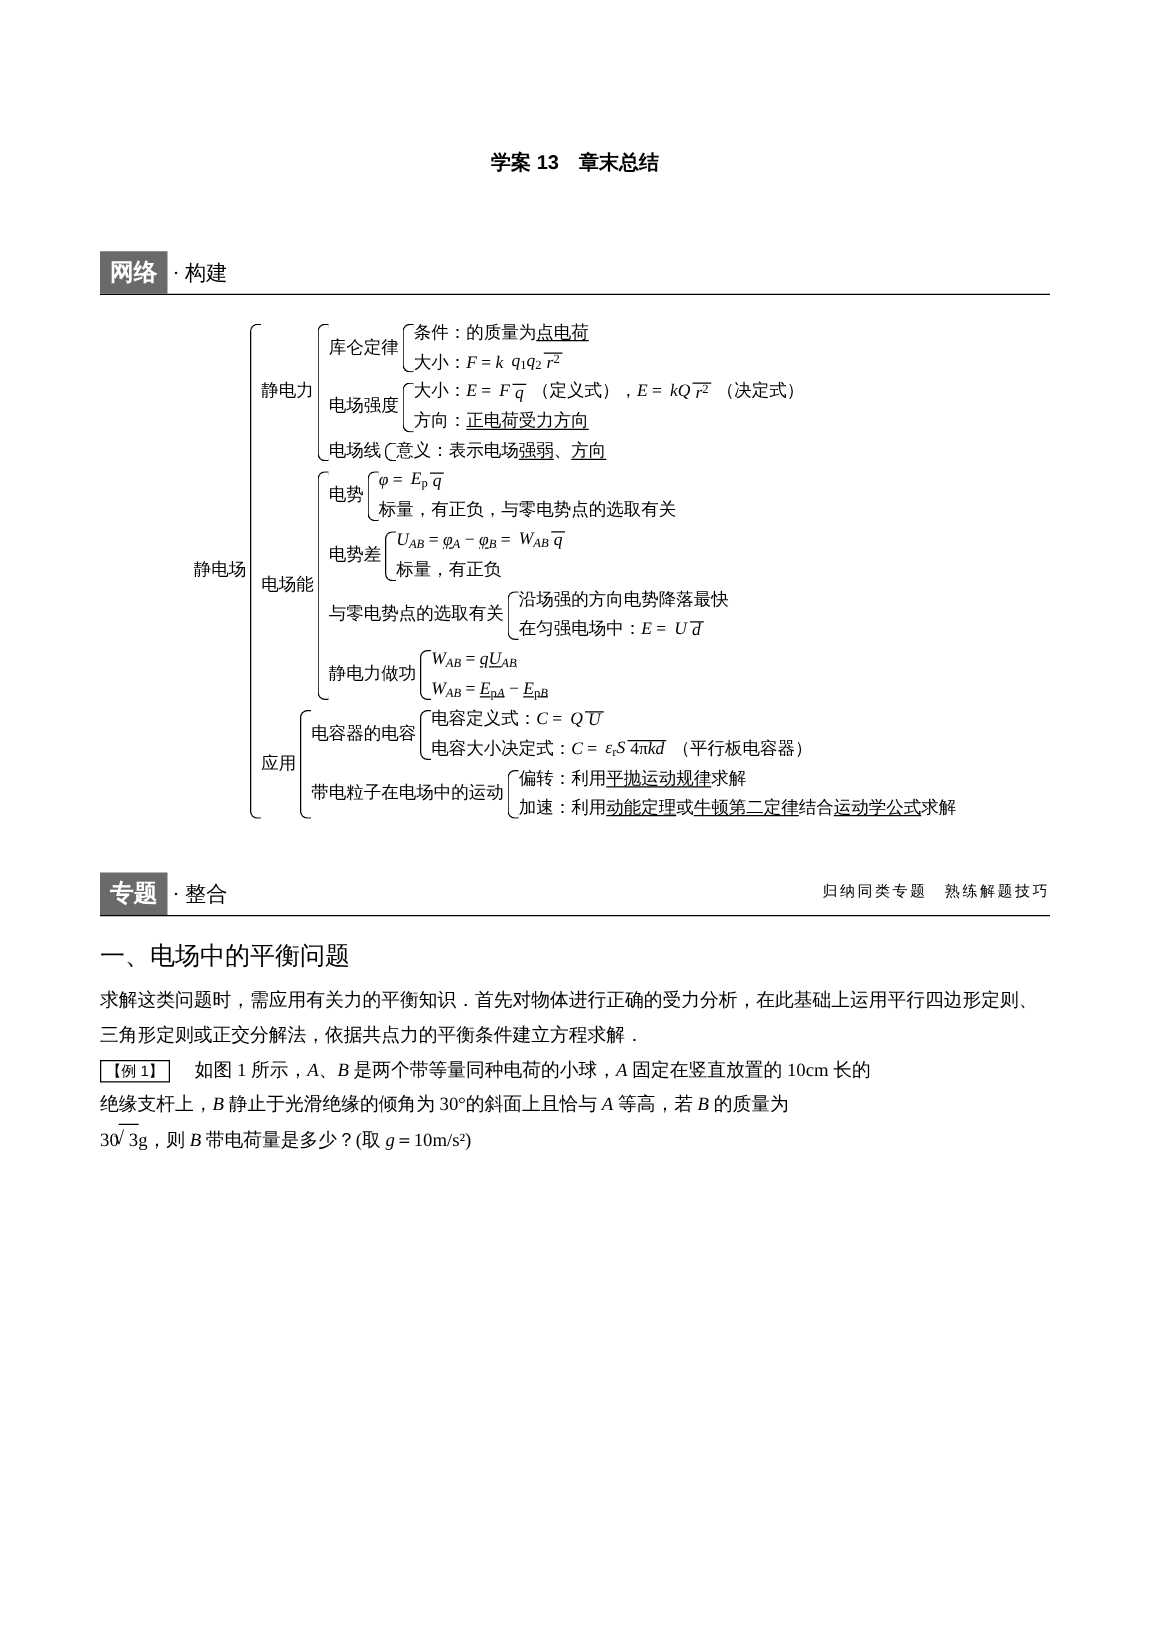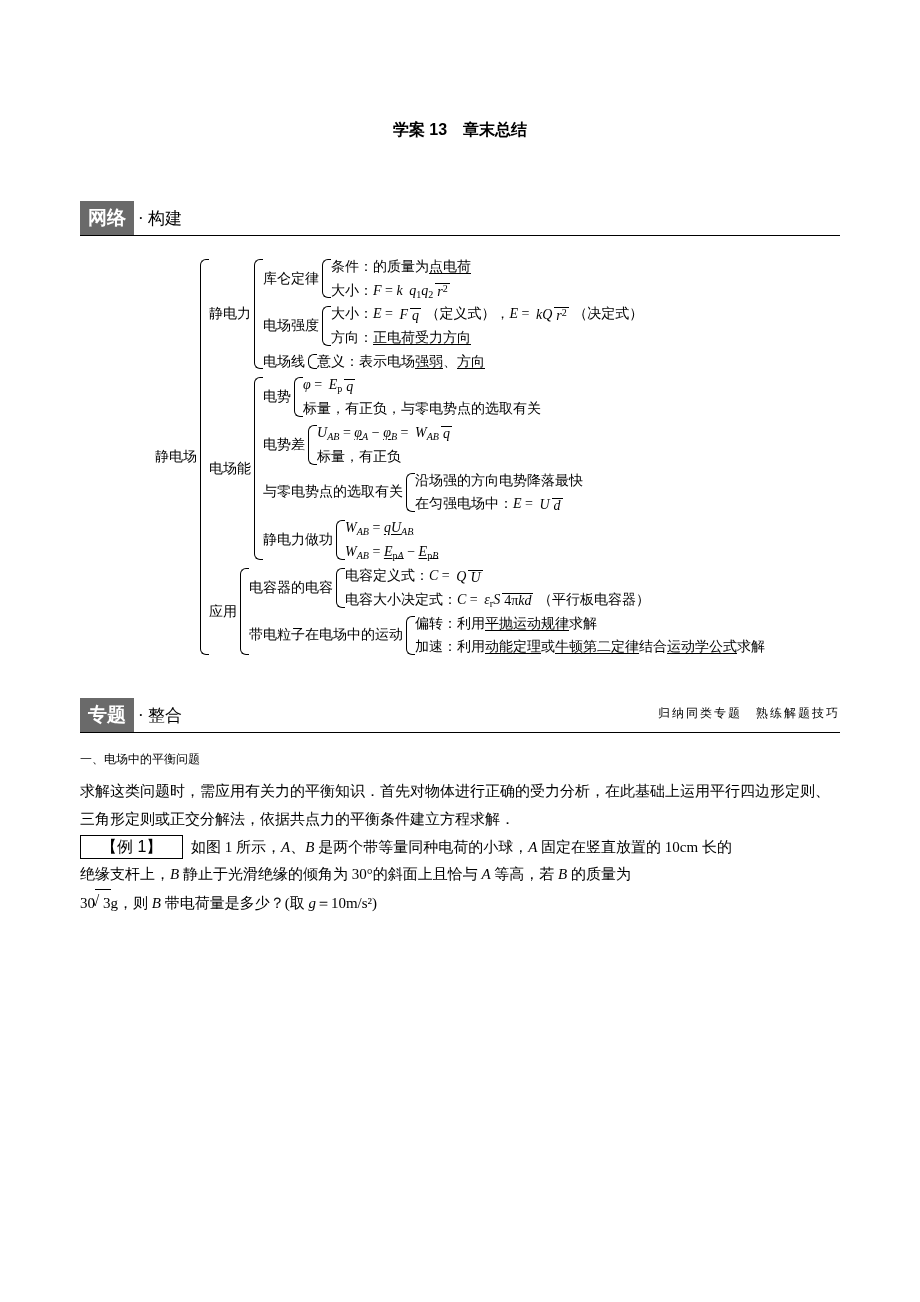--- a/index.html
+++ b/index.html
@@ -112,35 +112,35 @@
     margin: 0 1px;
   }
   .frac > span { padding: 0 2px; }
   .frac .den { border-top: 1px solid #000; text-align: center; }
   sub { font-size: 0.72em; vertical-align: -0.25em; }
   sup { font-size: 0.72em; vertical-align: 0.4em; }
   .it { font-style: italic; font-family: "Times New Roman", serif; }
 
   .topic-title {
     font-family: "SimHei", "Heiti SC", sans-serif;
-    font-size: 12px;
+    font-size: 20px;
     margin: 18px 0 10px 0;
   }
   .body-text {
     font-family: "SimSun", "Songti SC", serif;
     font-size: 15px;
     line-height: 1.85;
   }
   .ex-label {
     border: 1px solid #000;
-    padding: 0 20px;
-    font-family: "SimHei", "Heiti SC", sans-serif;
-    font-size: 16px;
+    padding: 0 4px;
+    font-family: "SimHei", "Heiti SC", sans-serif;
+    font-size: 12px;
     display: inline-block;
-    margin-right: 4px;
+    margin-right: 16px;
     line-height: 1.4;
   }
   .sqrt {
     display: inline-block;
     position: relative;
     padding-left: 8px;
     border-top: 1px solid #000;
   }
   .sqrt::before {
     content: "√";

